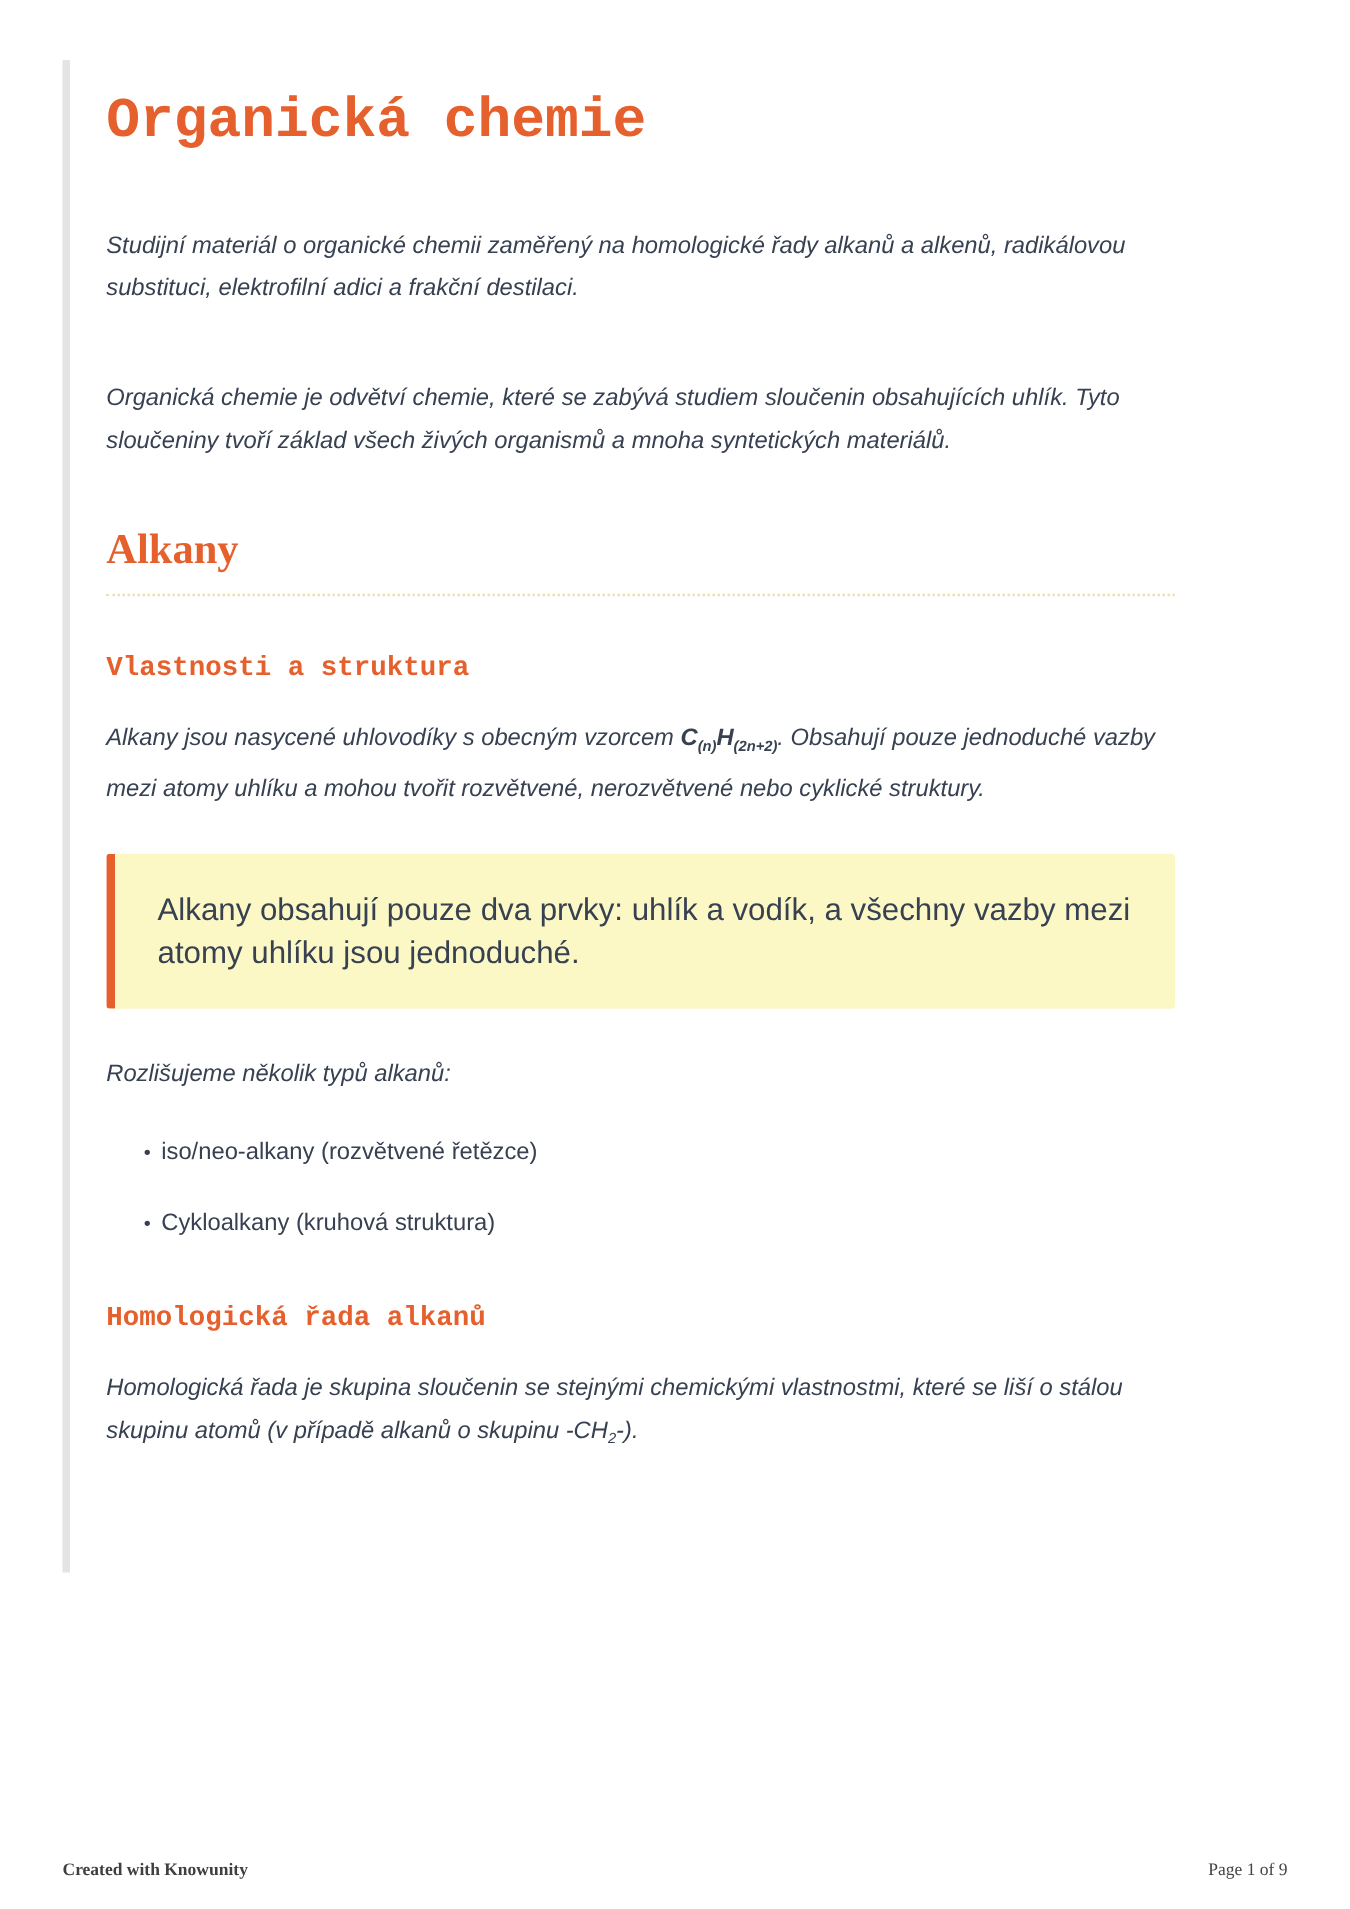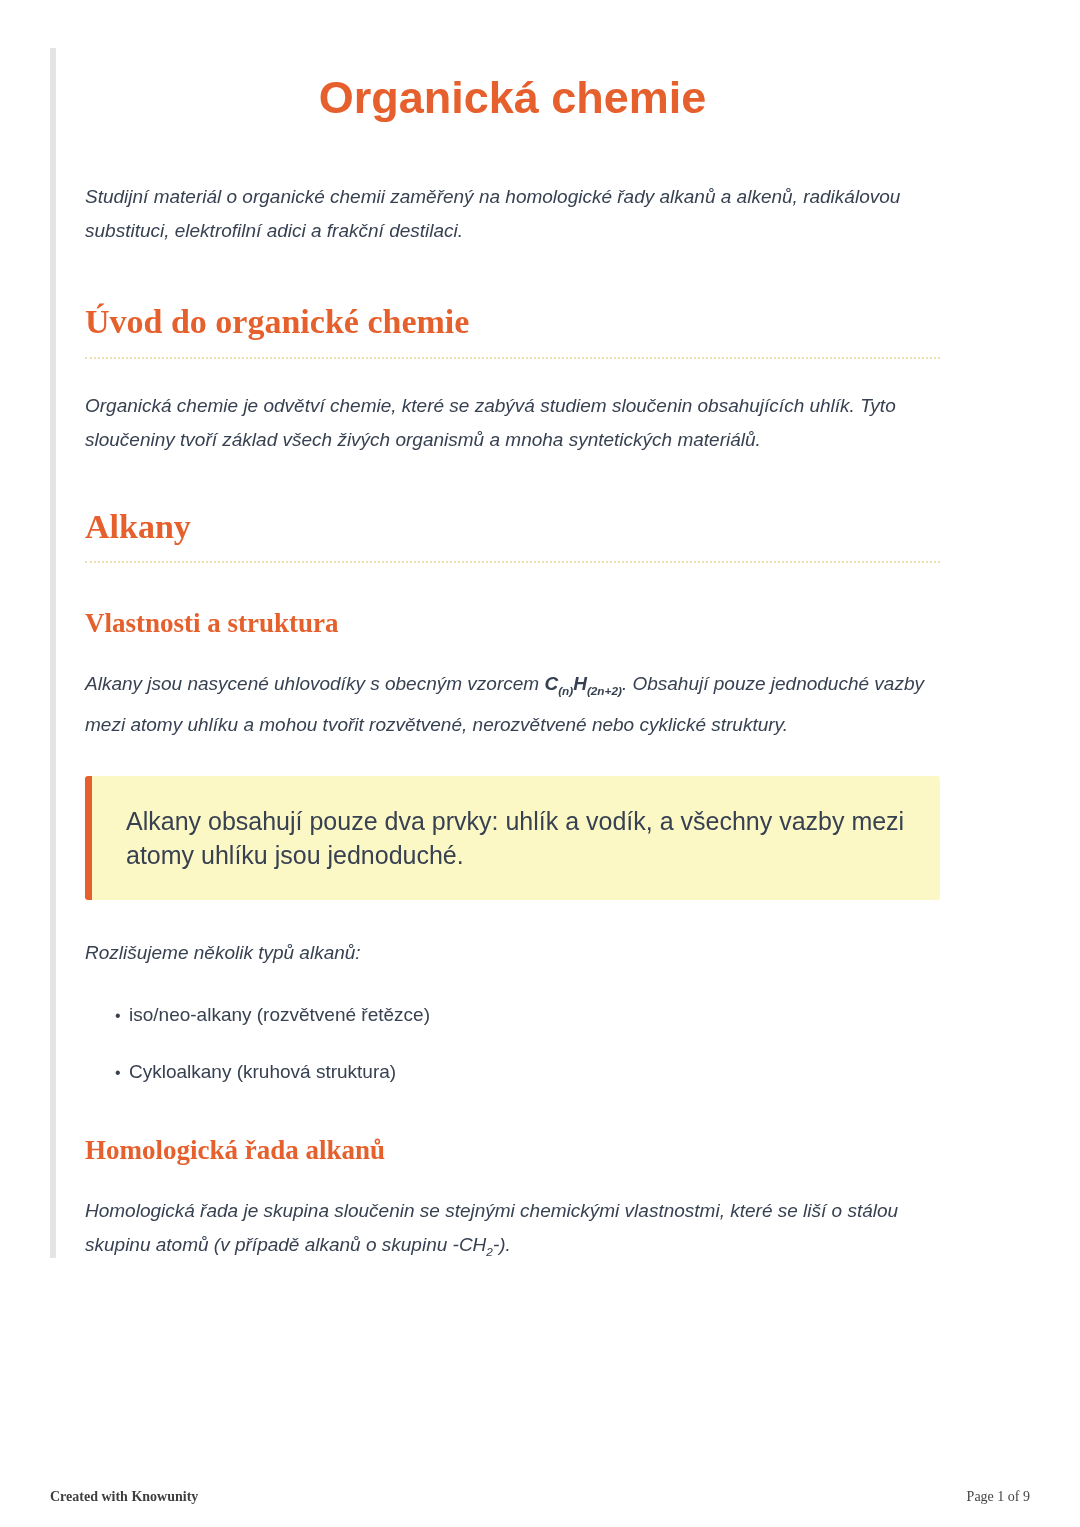--- a/index.html
+++ b/index.html
@@ -18,50 +18,49 @@
     width: 6px;
     height: 1210px;
     background: var(--rule, #e4e4e4);
   }
   .content {
     position: relative;
     padding: 72px 70px 0 85px;
     max-width: 1010px;
   }
   h1.title {
-    font-family: Liberation Sans, sans-serif;
+    font-family: Liberation Mono, monospace;
     font-weight: bold;
     font-size: 45px;
     line-height: 1.15;
     color: var(--accent, #e5602c);
     margin: 0 0 56px 0;
-    text-align: center;
   }
   p.body {
     font-size: 19px;
     line-height: 34px;
     margin: 0 0 28px 0;
     max-width: 925px;
     font-style: italic;
   }
   p.intro { margin-bottom: 54px; }
   h2.h2 {
     font-family: "Liberation Serif", serif;
     font-weight: bold;
     font-size: 34px;
     line-height: 1.2;
     color: var(--accent, #e5602c);
     margin: 50px 0 30px 0;
     padding-bottom: 14px;
     border-bottom: 2px dotted var(--dotted, #eedfae);
   }
   h3.h3 {
-    font-family: Liberation Serif, serif;
+    font-family: Liberation Mono, monospace;
     font-weight: bold;
-    font-size: 27px;
+    font-size: 22px;
     line-height: 1.25;
     color: var(--accent, #e5602c);
     margin: 44px 0 26px 0;
   }
   .formula { font-weight: bold; }
   sub { font-size: 0.62em; font-weight: inherit; }
   .callout {
     background: var(--callout-bg, #fcf8c5);
     border-left: 7px solid var(--accent, #e5602c);
     border-radius: 3px;
@@ -108,21 +107,20 @@
 <body>
 
 <div class="page">
   <div class="side-rule"></div>
 
   <main class="content">
     <h1 class="title">Organická chemie</h1>
 
     <p class="body intro">Studijní materiál o organické chemii zaměřený na homologické řady alkanů a alkenů, radikálovou substituci, elektrofilní adici a frakční destilaci.</p>
 
-    <h2 class="h2">Úvod do organické chemie</h2>
     <p class="body">Organická chemie je odvětví chemie, které se zabývá studiem sloučenin obsahujících uhlík. Tyto sloučeniny tvoří základ všech živých organismů a mnoha syntetických materiálů.</p>
 
     <h2 class="h2">Alkany</h2>
 
     <h3 class="h3">Vlastnosti a struktura</h3>
 
     <p class="body"><span>Alkany jsou nasycené uhlovodíky s obecným vzorcem </span><strong class="formula"><span>C</span><sub>(n)</sub><span>H</span><sub>(2n+2)</sub></strong><span>. Obsahují pouze jednoduché vazby mezi atomy uhlíku a mohou tvořit rozvětvené, nerozvětvené nebo cyklické struktury.</span></p>
 
     <div class="callout">
       <p>Alkany obsahují pouze dva prvky: uhlík a vodík, a všechny vazby mezi atomy uhlíku jsou jednoduché.</p>

